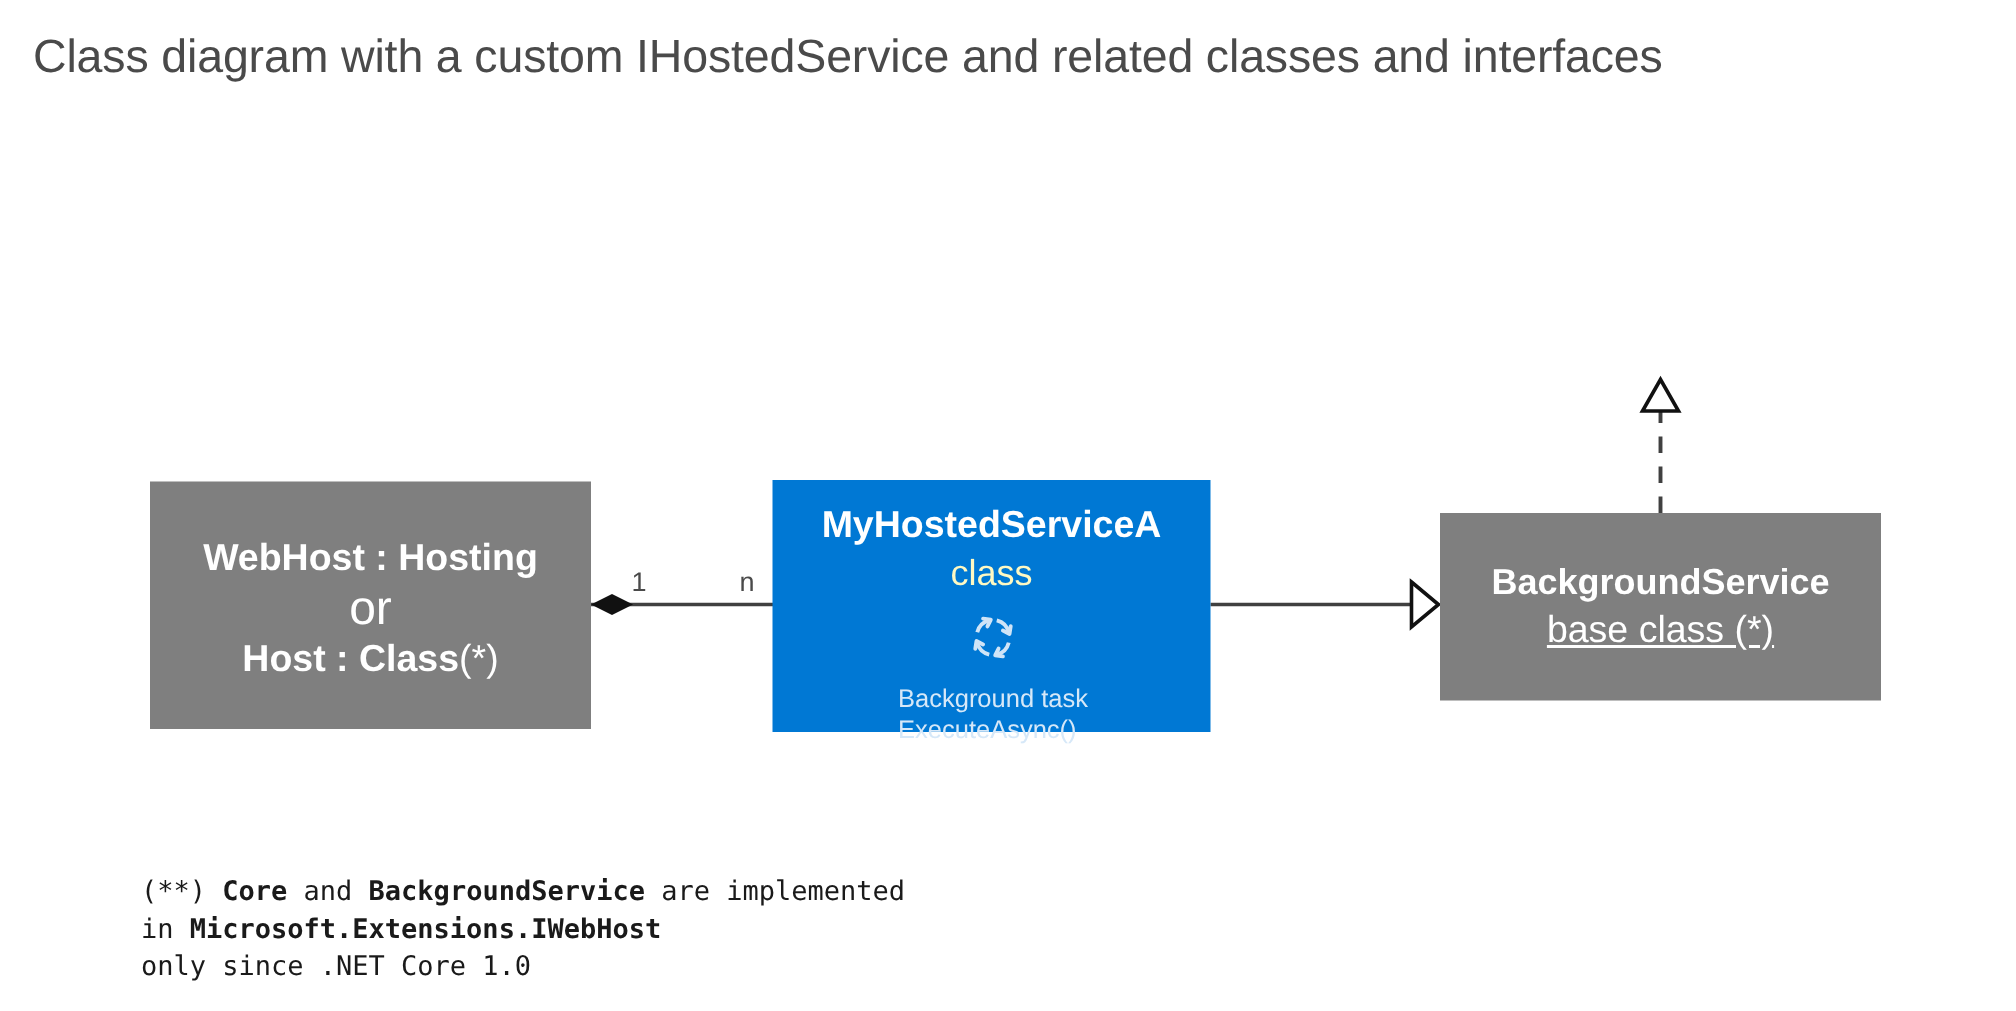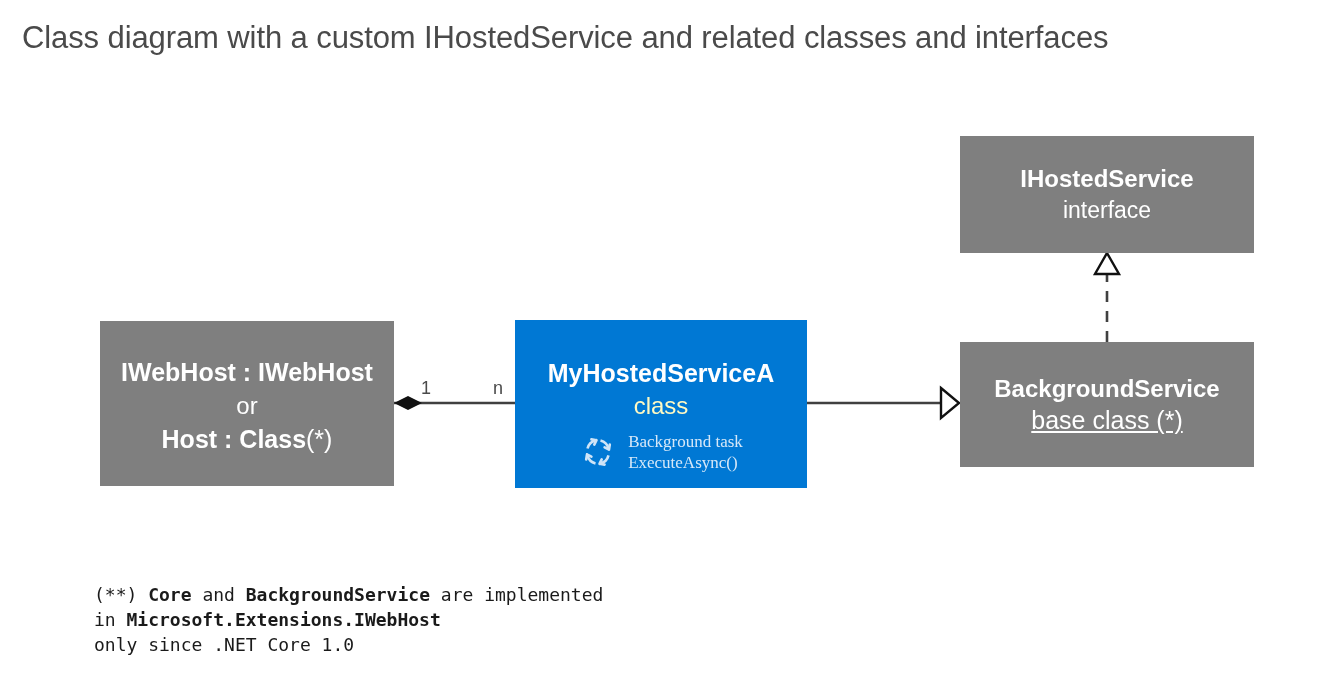--- a/index.html
+++ b/index.html
@@ -67,42 +67,41 @@
 
   
   #node-webhost {
     left: 100px;
     top: 321px;
     width: 294px;
     height: 165px;
     padding-top: 4px;
   }
   #node-webhost .node-title { font-size: 25px; line-height: 34px; }
-  #node-webhost .node-sub   { font-size: 24px; line-height: 33px; }
+  #node-webhost .node-sub   { font-size: 32px; line-height: 33px; }
 
   
   #node-myhostedservice {
     left: 515px;
     top: 320px;
     width: 292px;
     height: 168px;
     justify-content: center;
     padding-top: 22px;
   }
   #node-myhostedservice .node-title { font-size: 25px; line-height: 33px; }
   #node-myhostedservice .node-sub   { font-size: 24px; line-height: 32px; color: #fef9c3; }
 
   #myhostedservice-detail {
     display: flex;
-    flex-direction: row;
+    flex-direction: column;
     align-items: center;
     gap: 13px;
     margin-top: 9px;
     padding-left: 2px;
-    font-family: Liberation Serif, serif;
   }
   #myhostedservice-detail .detail-text {
     text-align: left;
     font-size: 17px;
     line-height: 21px;
     color: #d6e8f8;
     white-space: nowrap;
   }
 
   .cycle-icon { display: block; }
@@ -183,21 +182,21 @@
     <g>
       <line x1="1107" y1="342" x2="1107" y2="272" stroke="#404040" stroke-width="2.6" stroke-dasharray="11 9"></line>
       <polygon points="1107,253 1119,274 1095,274" fill="#ffffff" stroke="#111111" stroke-width="2.4" stroke-linejoin="miter"></polygon>
     </g>
   </svg>
 
   <div class="multiplicity" id="multiplicity-source">1</div>
   <div class="multiplicity" id="multiplicity-target">n</div>
 
   <div class="node gray" id="node-webhost">
-    <div class="node-title">IWebHost : IWebHost</div>
+    <div class="node-title">WebHost : Hosting</div>
     <div class="node-sub">or</div>
     <div class="node-title"><span>Host : Class</span><span class="light">(*)</span></div>
   </div>
 
   <div class="node accent" id="node-myhostedservice">
     <div class="node-title">MyHostedServiceA</div>
     <div class="node-sub">class</div>
 
     <div id="myhostedservice-detail">
       <span>
@@ -218,24 +217,20 @@
           </g>
         </svg>
       </span>
       <span class="detail-text">
         <span>Background task</span><br>
         <span>ExecuteAsync()</span>
       </span>
     </div>
   </div>
 
-  <div class="node gray" id="node-ihostedservice">
-    <div class="node-title">IHostedService</div>
-    <div class="node-sub">interface</div>
-  </div>
 
   <div class="node gray" id="node-backgroundservice">
     <div class="node-title">BackgroundService</div>
     <div class="node-sub">base class (*)</div>
   </div>
 
   <div id="footnote"><span>(**) </span><b>Core</b><span> and </span><b>BackgroundService</b><span> are implemented</span>
 <span>in </span><b>Microsoft.Extensions.IWebHost</b>
 <span>only since .NET Core 1.0</span></div>
 

